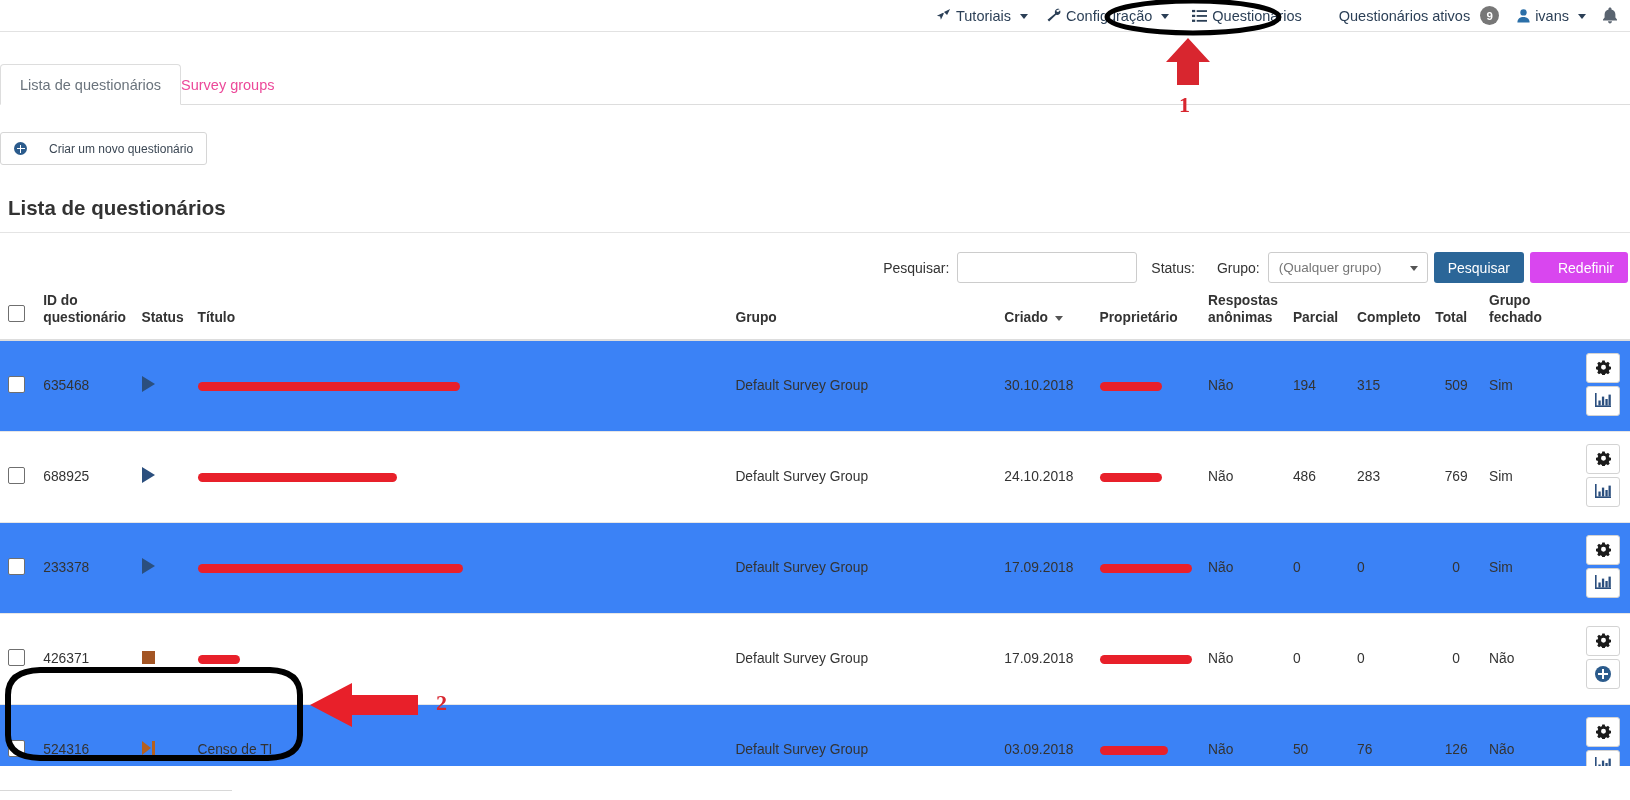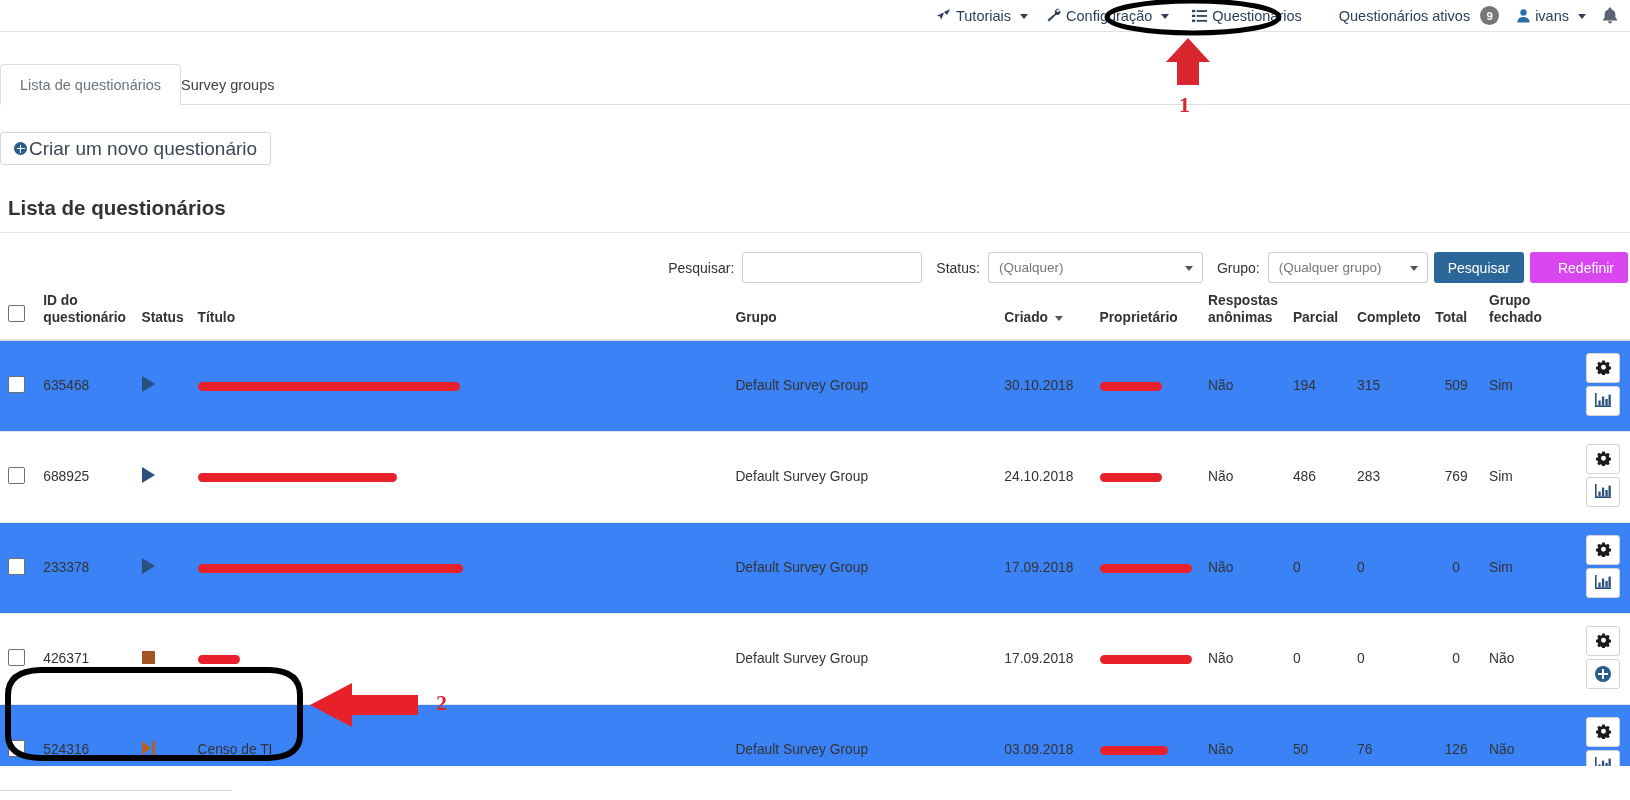--- a/index.html
+++ b/index.html
@@ -68,41 +68,41 @@
     position: absolute; left: 0; top: 64px;
     width: 1630px; height: 41px;
     border-bottom: 1px solid #dddddd;
   }
   .tab {
     position: absolute; top: 0;
     height: 41px;
     display: flex; align-items: center;
     padding: 0 19px;
     font-size: 14.5px;
-    color: #404040;
+    color: #ec4899;
     cursor: pointer;
   }
   .tab.active {
     background: #ffffff;
     border: 1px solid #dddddd;
     border-bottom: 1px solid #ffffff;
     border-radius: 4px 4px 0 0;
     color: #6a737c;
   }
 
   
   .createbtn {
     position: absolute; left: 0; top: 132px;
     height: 33px;
-    display: flex; align-items: center; gap: 2px;
+    display: flex; align-items: center; gap: 22px;
     padding: 0 13px;
     background: #ffffff;
     border: 1px solid #d6d6d6;
     border-radius: 3px;
-    font-size: 19px;
+    font-size: 12px;
     color: #3b4754;
     cursor: pointer;
   }
   .plus-circle {
     width: 13px; height: 13px; border-radius: 50%;
     background: #2b5b8c;
     position: relative; flex: none;
   }
   .plus-circle::before, .plus-circle::after {
     content: ""; position: absolute; background: #ffffff;
@@ -403,24 +403,20 @@
   </div>
 
   <div class="pagetitle">Lista de questionários</div>
   <div class="title-rule"></div>
 
   <div class="filterbar">
     <span class="lbl">Pesquisar:</span>
     <input class="txtinput" type="text" value="" placeholder="" style="">
     <span class="gap"></span>
     <span class="lbl">Status:</span>
-    <div class="selwrap sel-status">
-      <span>(Qualquer)</span>
-      <span class="scaret"></span>
-    </div>
     <span class="gap"></span>
     <span class="lbl">Grupo:</span>
     <div class="selwrap sel-group">
       <span>(Qualquer grupo)</span>
       <span class="scaret"></span>
     </div>
     <button class="btn-primary">Pesquisar</button>
     <button class="btn-warn">Redefinir</button>
   </div>
 

